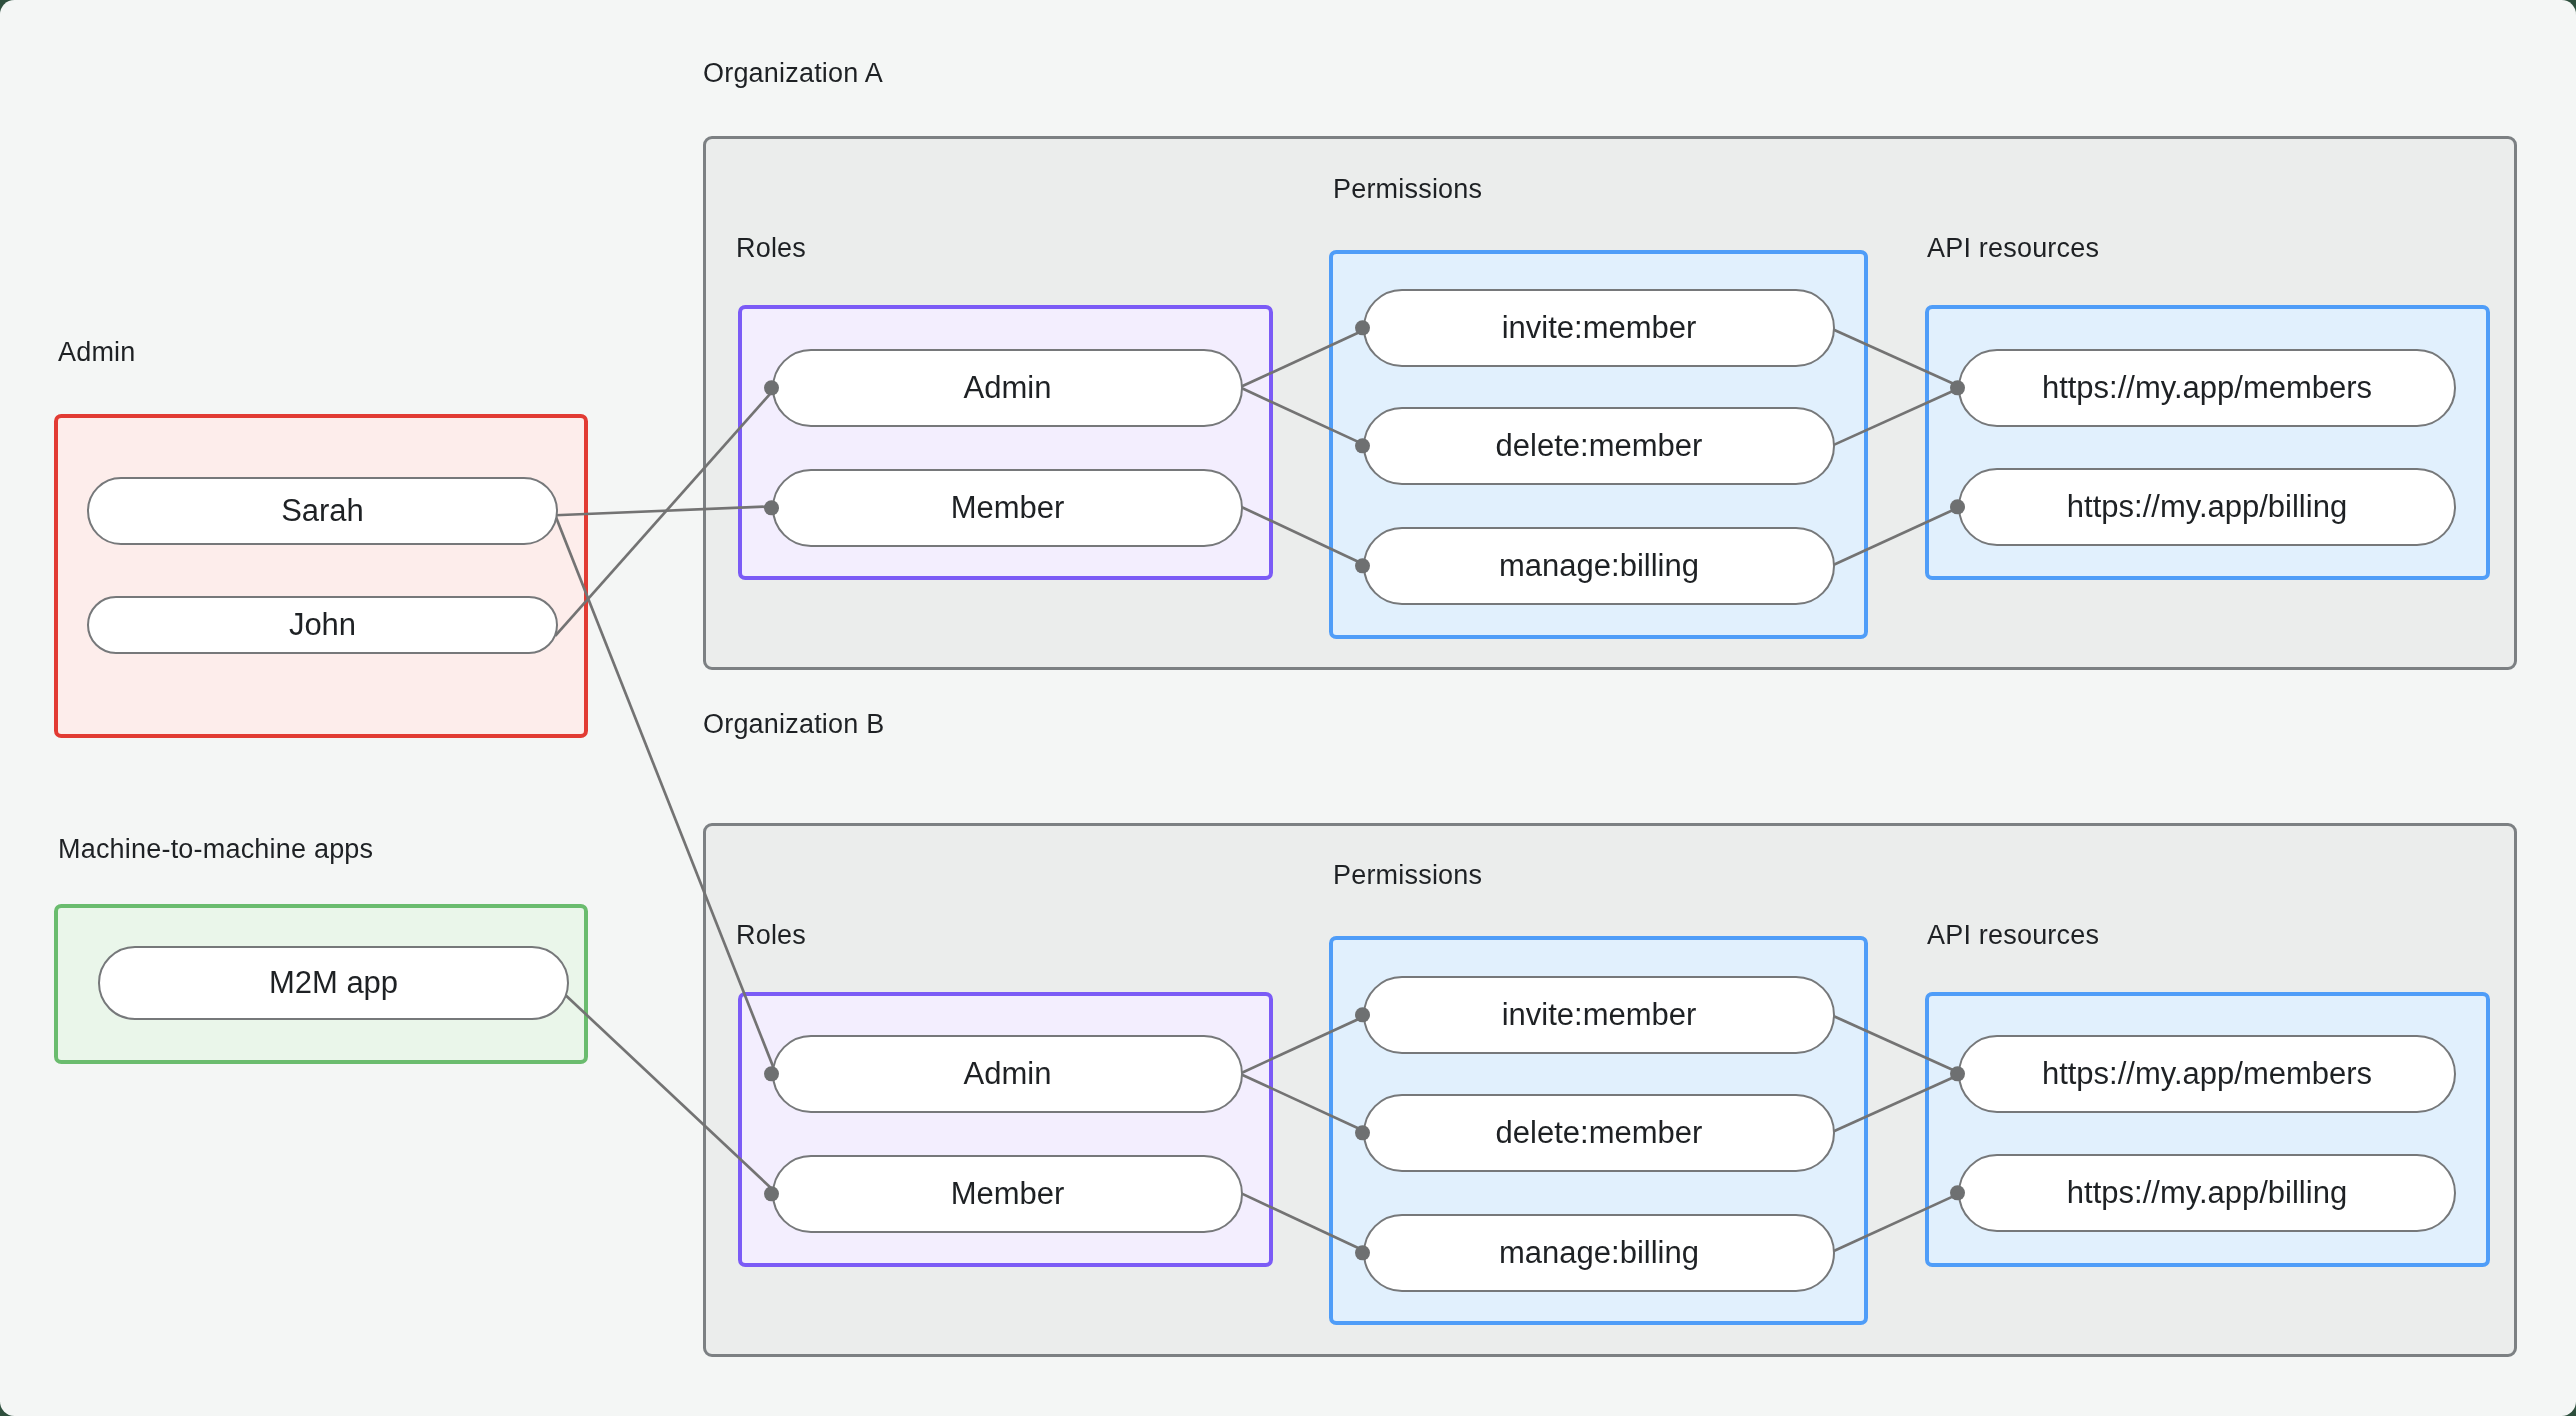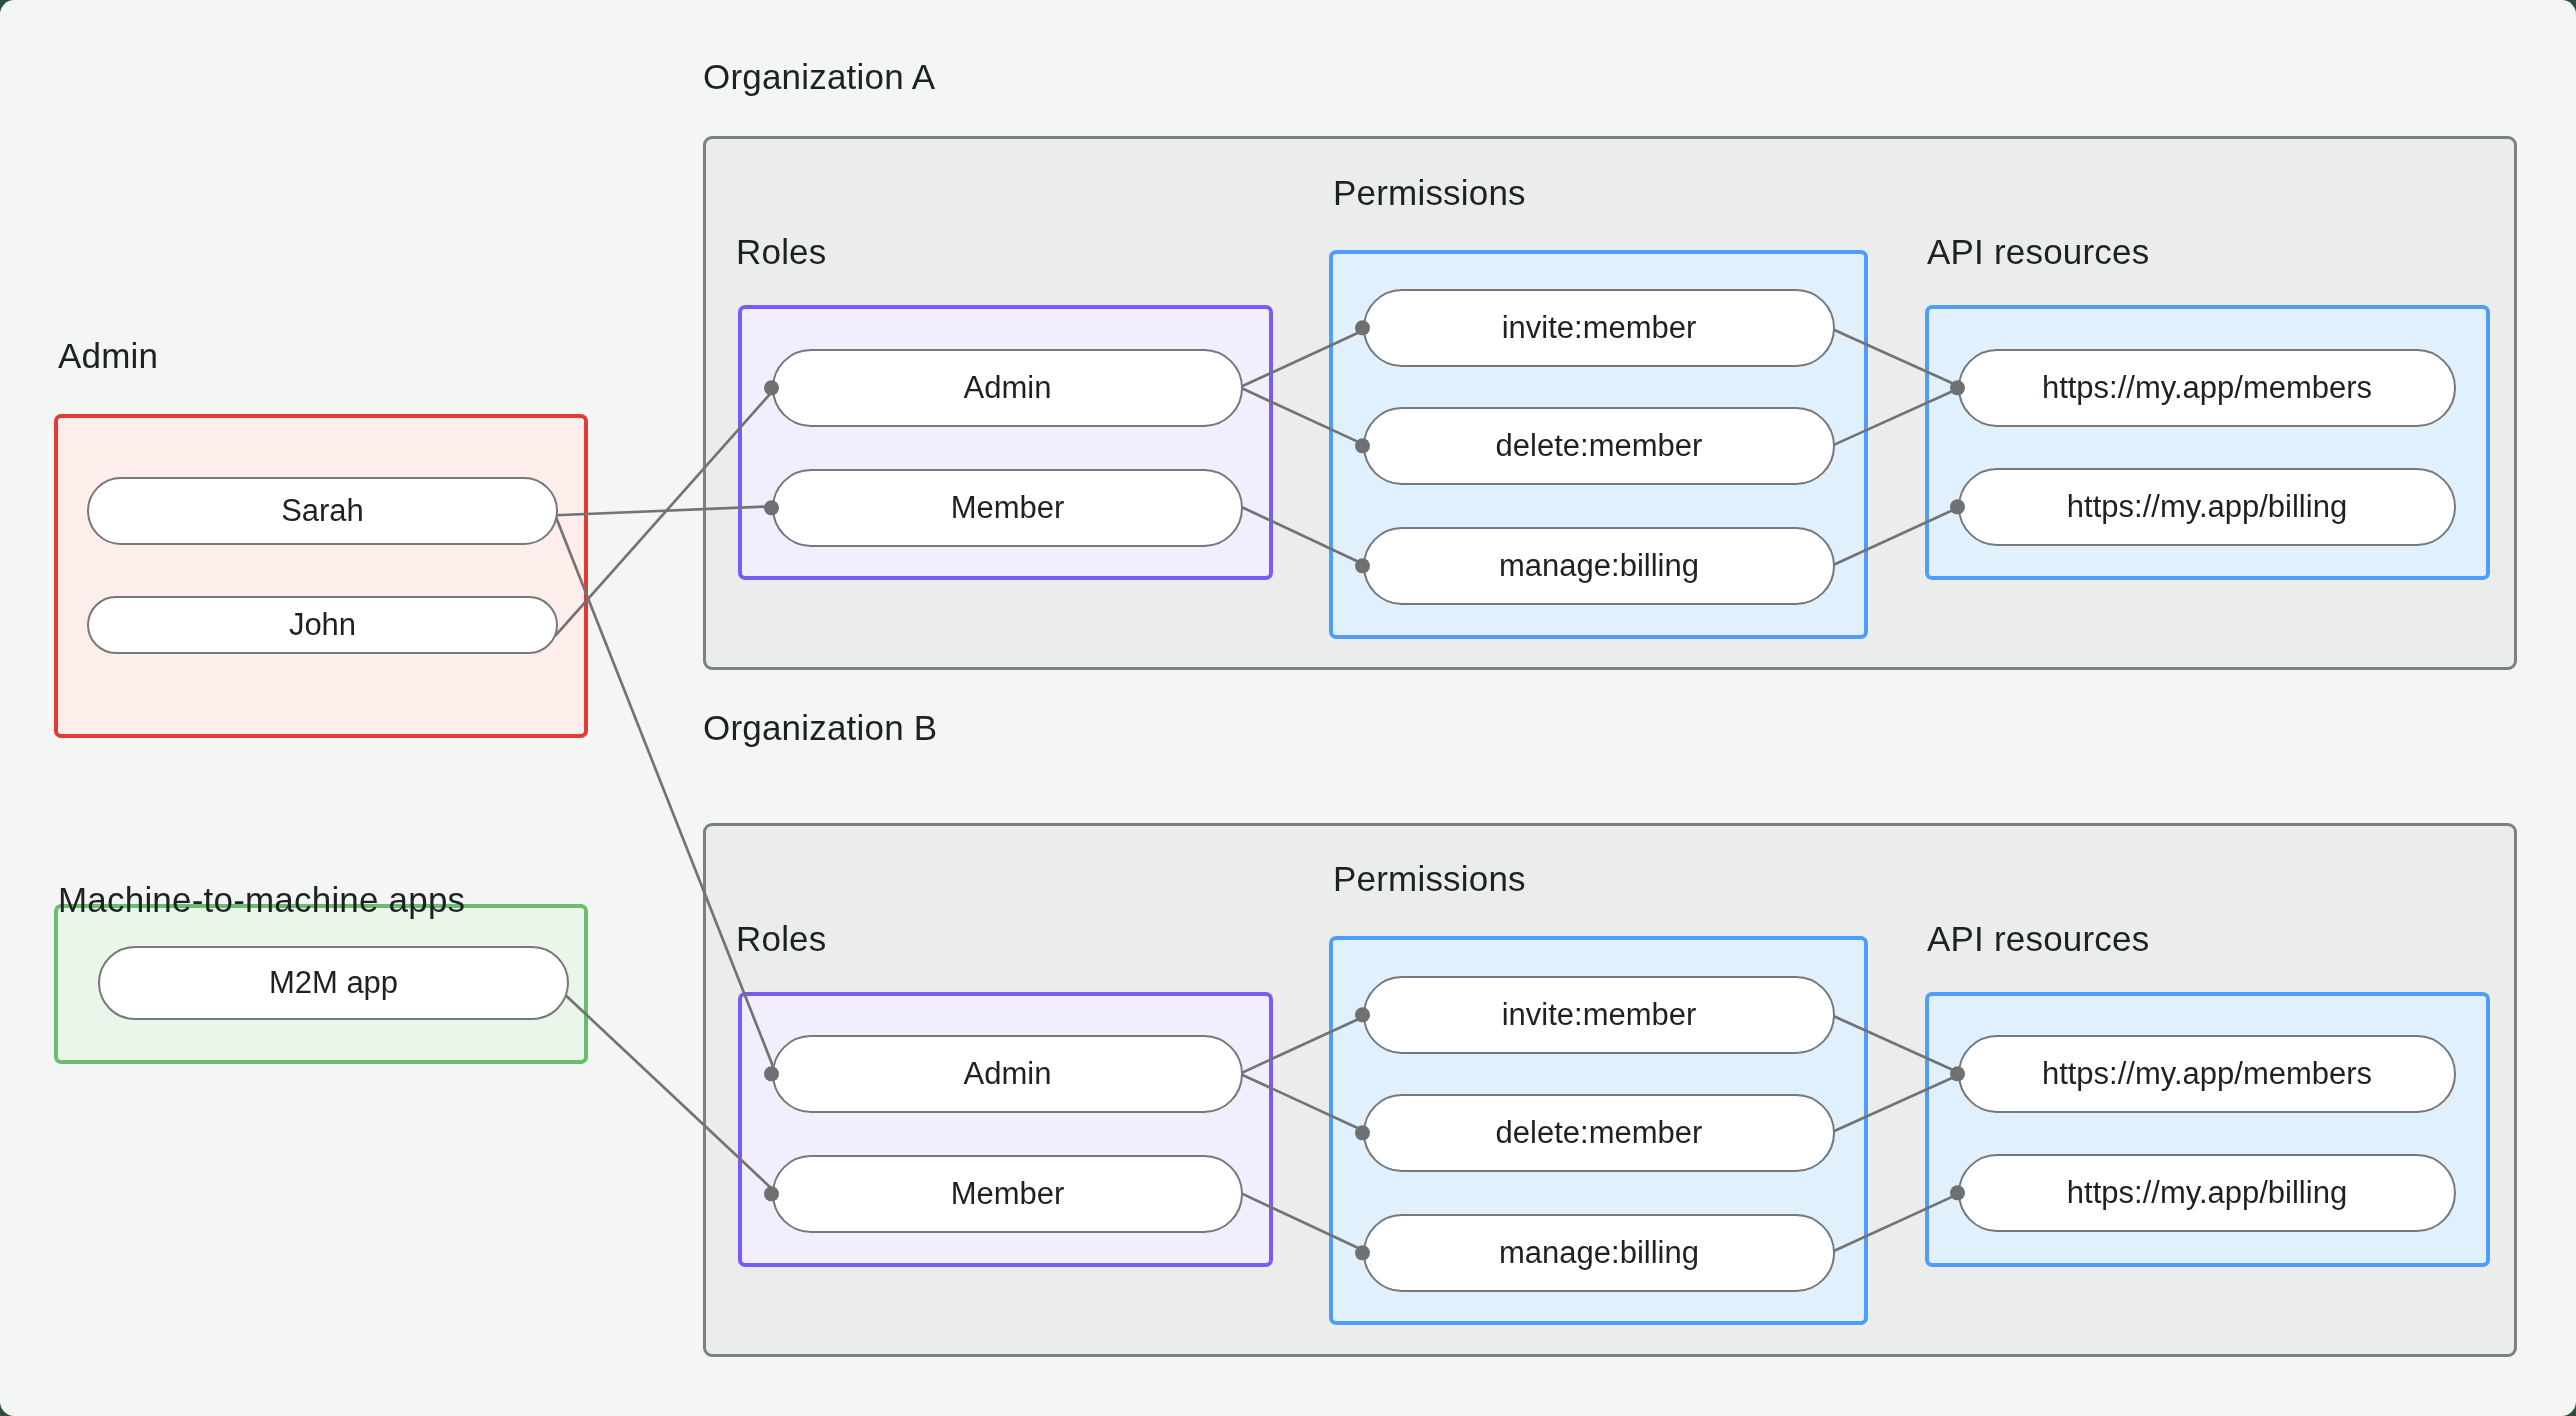--- a/index.html
+++ b/index.html
@@ -8,21 +8,21 @@
     font-family: "Liberation Sans", sans-serif;
     width:2576px;height:1416px;
   }
   .stage{
     position:relative;width:2576px;height:1416px;
     background: var(--page-bg, #f4f6f5);
     border-radius:14.4px;overflow:hidden;
     color: var(--text, #1e2124);
   }
   .label{
-    position:absolute;font-size:35px;line-height:1.05;letter-spacing:0.2px;
+    position:absolute;font-size:27px;line-height:1.05;letter-spacing:0.2px;
     color: var(--text, #1e2124);white-space:nowrap;z-index:3;
   }
   .group{position:absolute;box-sizing:border-box;border-radius:7.2px;z-index:1;}
   .group.red{border:4.5px solid var(--red-border,#e23b33);background:var(--red-fill,#fdedeb);}
   .group.green{border:4.5px solid var(--green-border,#6abc6e);background:var(--green-fill,#eaf6ea);}
   .group.purple{border:4.5px solid var(--purple-border,#7b5bf6);background:var(--purple-fill,#f3eefe);}
   .group.blue{border:4.5px solid var(--blue-border,#4f9df8);background:var(--blue-fill,#e1f0fd);}
   .orgbox{
     position:absolute;box-sizing:border-box;z-index:0;border-radius:9px;
     border:3.6px solid var(--org-border,#7c8083);background:var(--org-fill,#ebedec);
@@ -53,21 +53,21 @@
   <div class="group red" style="left:54px;top:414px;width:534px;height:324px"></div>
   <div class="group green" style="left:54px;top:904px;width:534px;height:160px"></div>
   <div class="group purple" style="left:738px;top:305px;width:535px;height:275px"></div>
   <div class="group blue" style="left:1329px;top:250px;width:539px;height:389px"></div>
   <div class="group blue" style="left:1925px;top:305px;width:565px;height:275px"></div>
   <div class="group purple" style="left:738px;top:992px;width:535px;height:275px"></div>
   <div class="group blue" style="left:1329px;top:936px;width:539px;height:389px"></div>
   <div class="group blue" style="left:1925px;top:992px;width:565px;height:275px"></div>
 
   <div class="label" style="left:58px;top:338px">Admin</div>
-  <div class="label" style="left:58px;top:882px">Machine-to-machine apps</div>
+  <div class="label" style="left:58px;top:835px">Machine-to-machine apps</div>
   <div class="label" style="left:703px;top:59px">Organization A</div>
   <div class="label" style="left:736px;top:234px">Roles</div>
   <div class="label" style="left:1333px;top:175px">Permissions</div>
   <div class="label" style="left:1927px;top:234px">API resources</div>
   <div class="label" style="left:703px;top:710px">Organization B</div>
   <div class="label" style="left:736px;top:921px">Roles</div>
   <div class="label" style="left:1333px;top:861px">Permissions</div>
   <div class="label" style="left:1927px;top:921px">API resources</div>
 
   <svg class="wires" width="2576" height="1416" viewBox="0 0 2859 1572">

